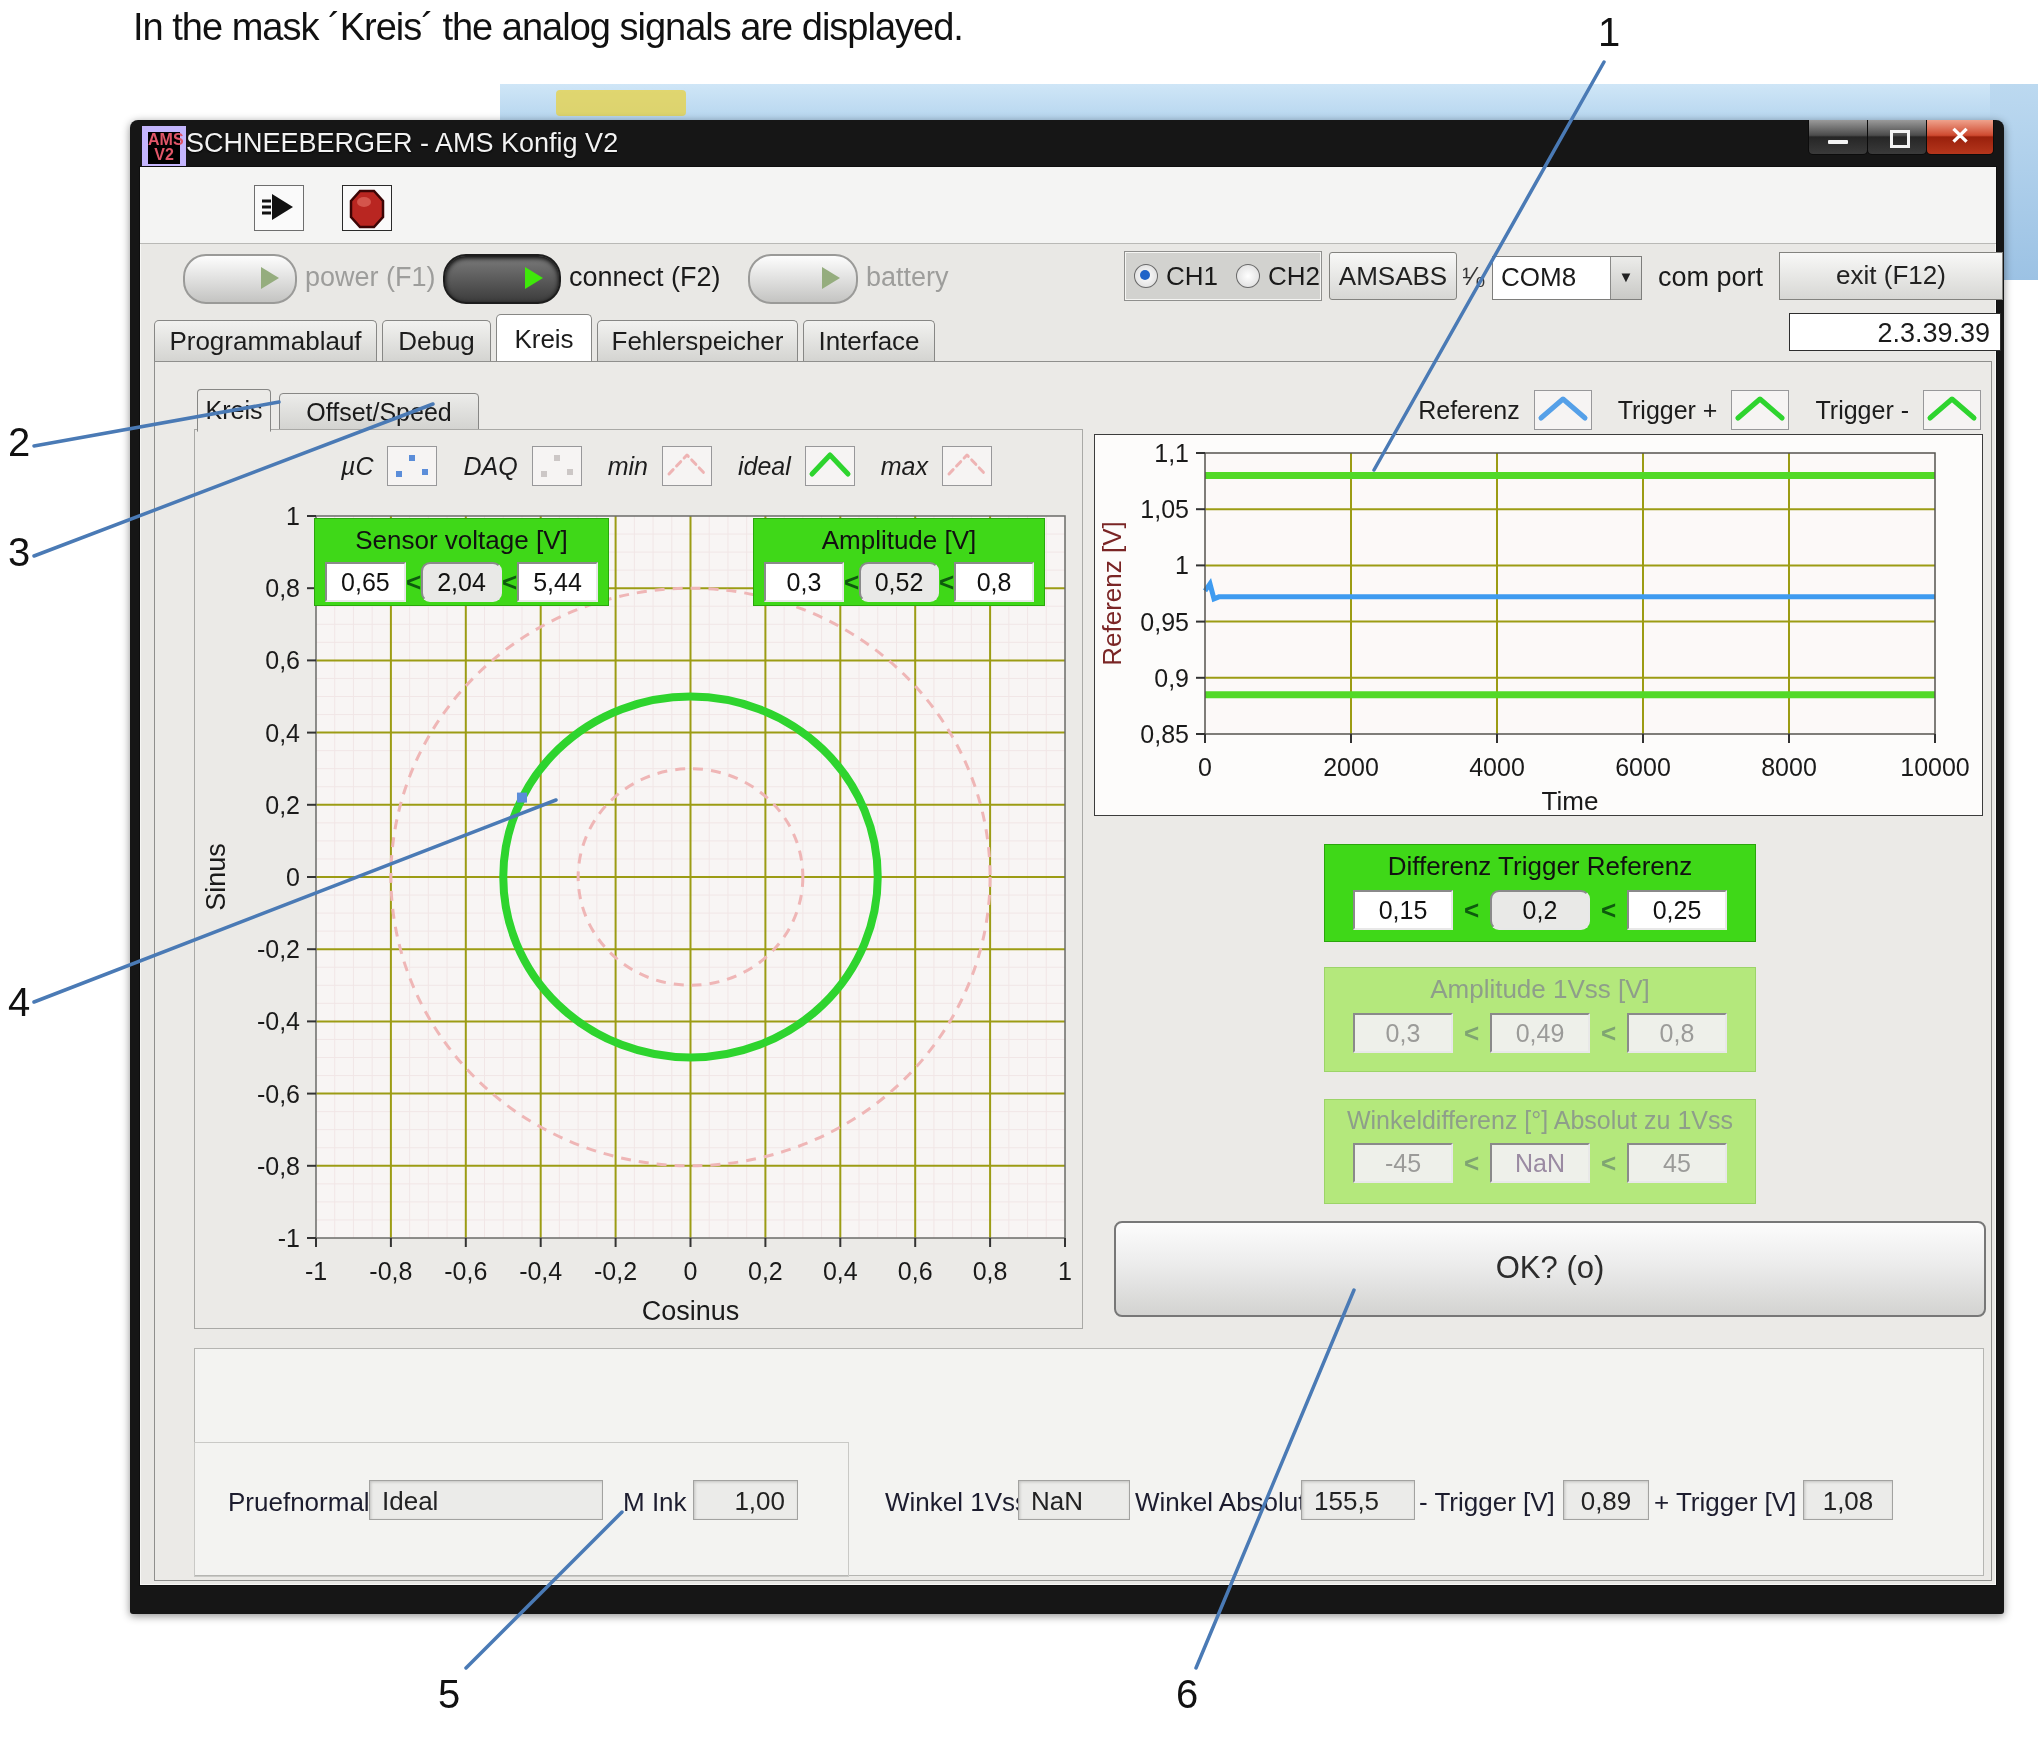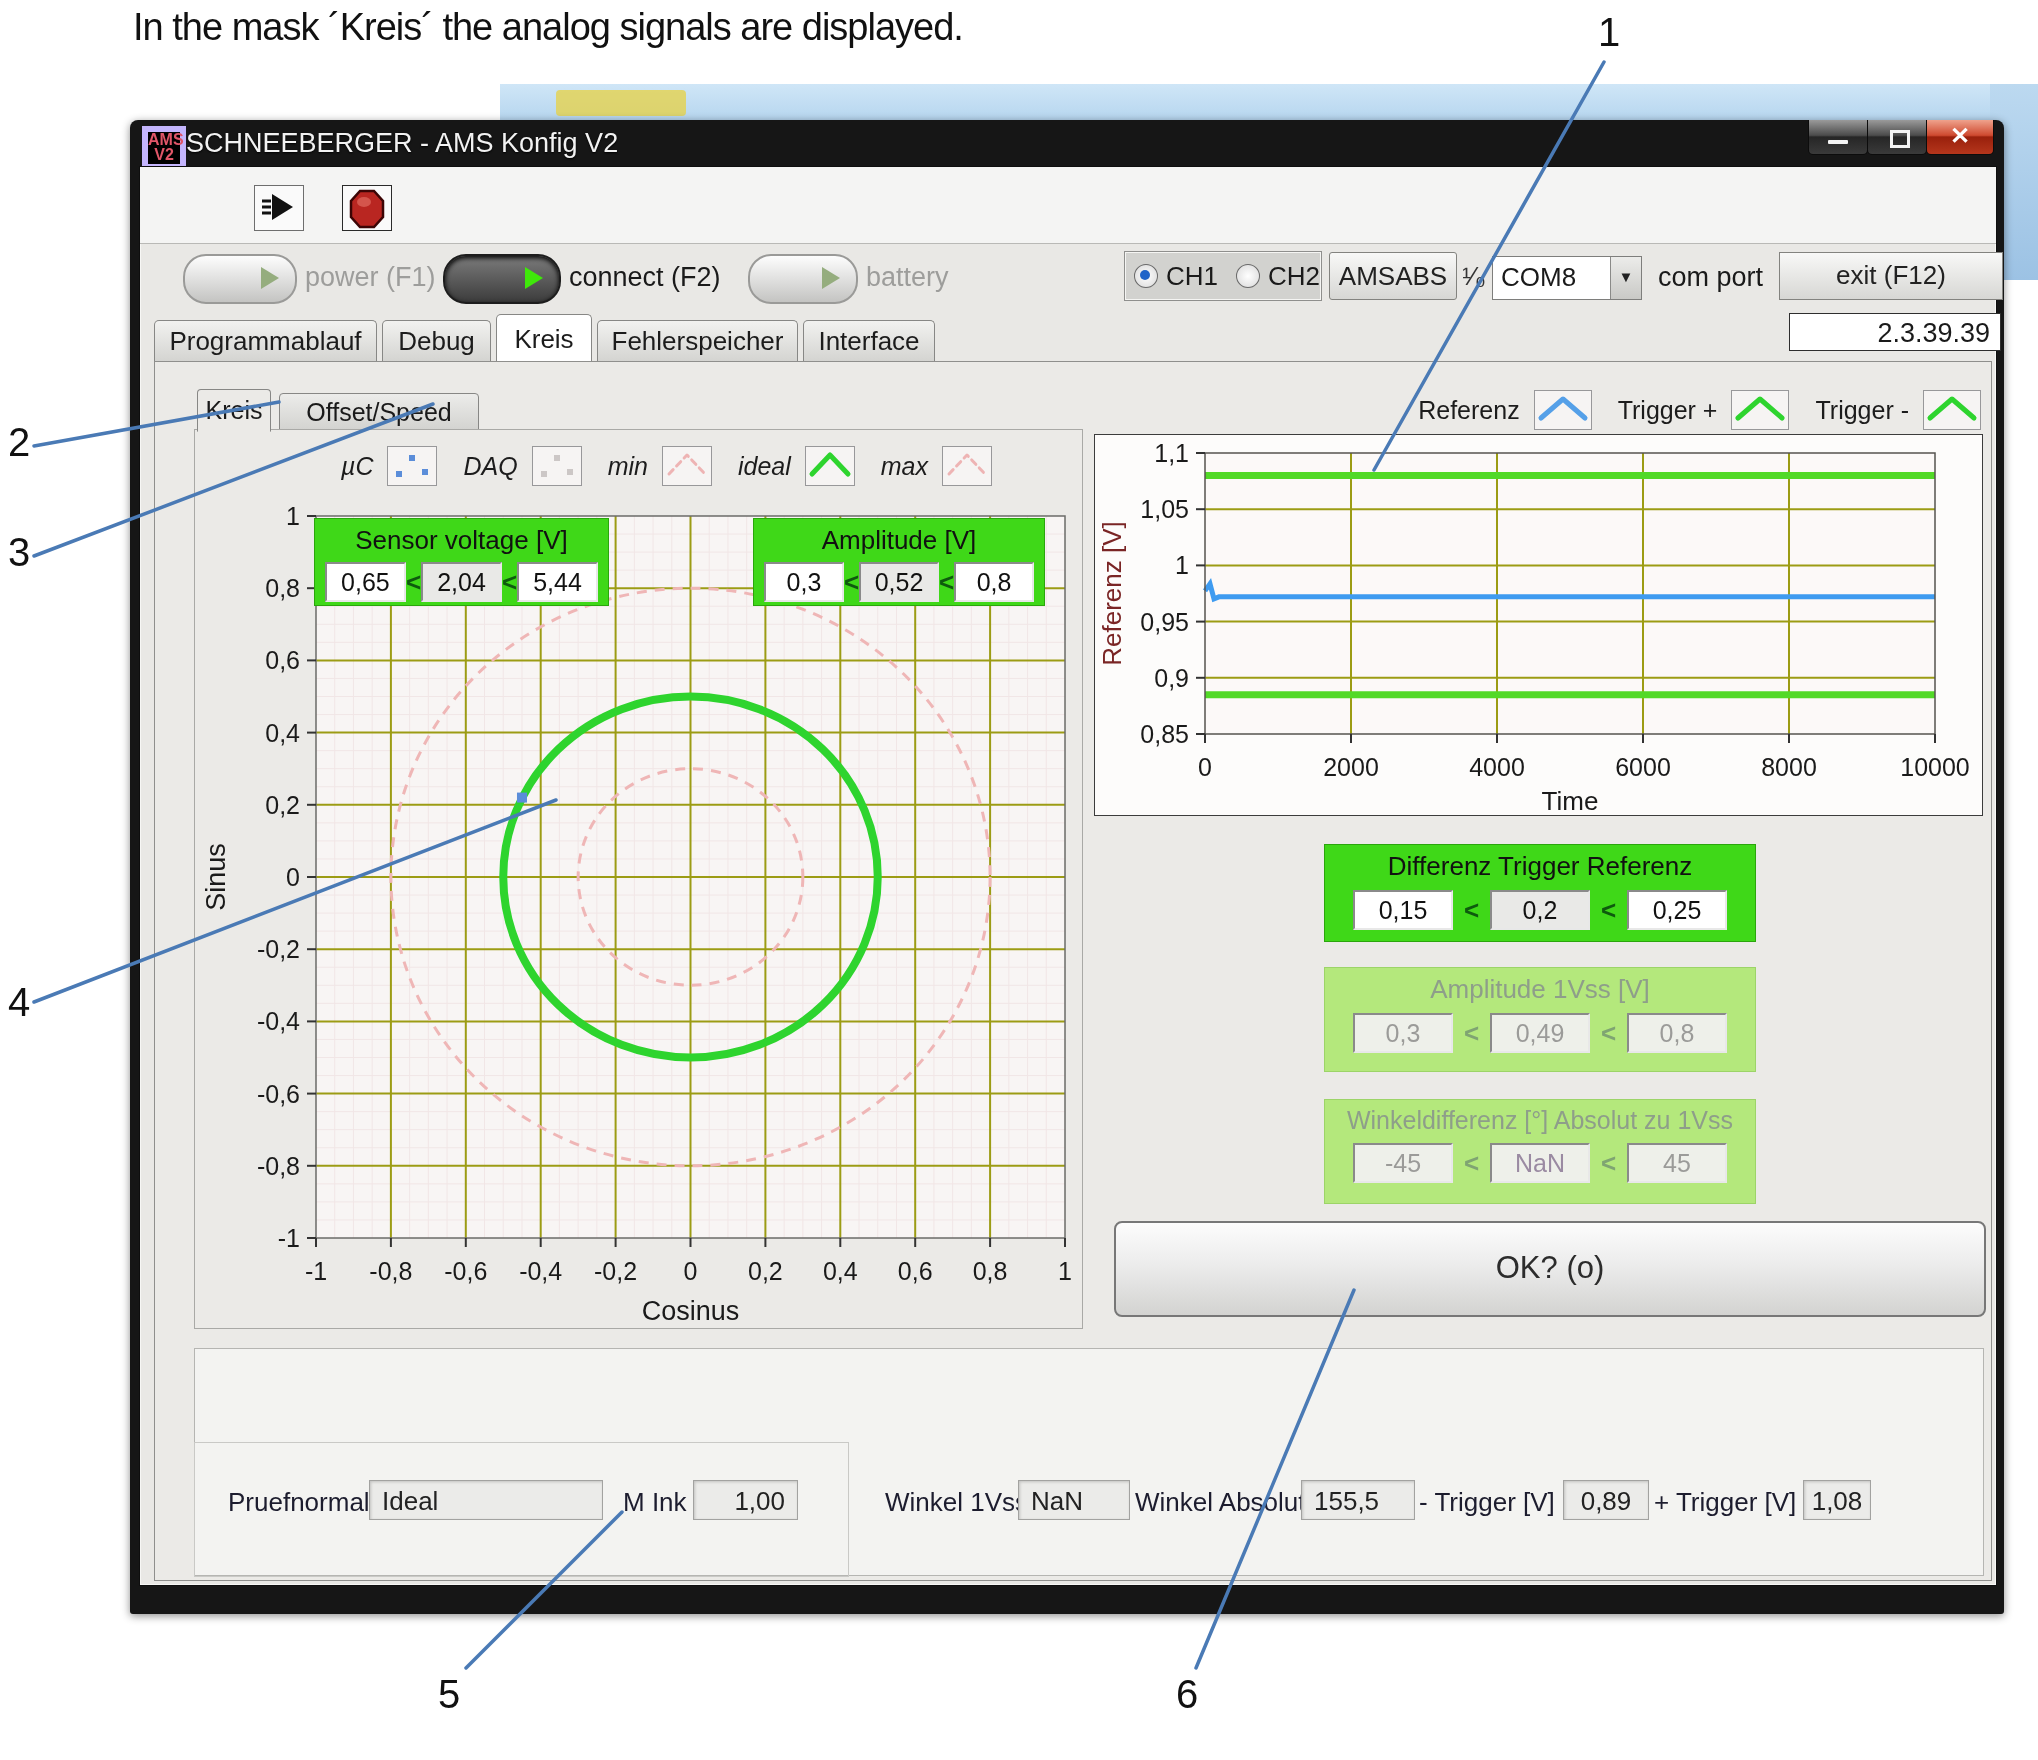--- a/index.html
+++ b/index.html
@@ -91,21 +91,21 @@
   .lg-box{width:48px;height:38px;background:#f6f4f3;border:1px solid #98989a;}
 
   
   .green-box{background:#3fd818;border:1px solid #2aa60c;}
   .green-box.light{background:#b4e87c;border-color:#9cd468;}
   .gb-title{text-align:center;font-size:26px;color:#111;padding-top:6px;white-space:nowrap;}
   .green-box.light .gb-title{color:#8e9e8a;}
   .gb-row{display:flex;justify-content:space-between;align-items:center;padding:6px 10px 0 10px;}
   .gb-field{height:36px;line-height:36px;text-align:center;font-size:25px;background:#fff;
             border:2px solid;border-color:#8a8a8a #e8e8e8 #e8e8e8 #8a8a8a;color:#111;}
-  .gb-field.grey{background:#e9e9e7;}
+  .gb-field.grey{background:#e9e9e7;border-radius:9px;}
   .green-box.light .gb-field{background:#eef0ea;color:#9b9b99;}
   .gb-lt{font-size:26px;font-weight:bold;color:#0e5a0e;}
   .green-box.light .gb-lt{color:#7fa472;}
 
   
   #ref-frame{left:939px;top:72px;width:887px;height:380px;border:1px solid #3c3c3c;background:#fdfcfb;}
   #ref-legend{left:1060px;top:26px;width:766px;height:44px;display:flex;justify-content:flex-end;align-items:center;}
   #ref-legend .lg-box{width:56px;height:38px;}
 
   .ok-btn{left:959px;top:859px;width:868px;height:92px;border:2px solid #777;border-radius:8px;
@@ -501,21 +501,21 @@
         <span class="abs bp-field" style="left:174px;width:234px;padding-left:12px">Ideal</span>
         <span class="abs bp-label" style="left:428px">M Ink</span>
         <span class="abs bp-field" style="left:498px;width:105px;text-align:right;padding-right:12px">1,00</span>
         <span class="abs bp-label" style="left:690px">Winkel 1Vss</span>
         <span class="abs bp-field" style="left:823px;width:112px;padding-left:12px">NaN</span>
         <span class="abs bp-label" style="left:940px">Winkel Absolut</span>
         <span class="abs bp-field" style="left:1106px;width:114px;padding-left:12px">155,5</span>
         <span class="abs bp-label" style="left:1224px">- Trigger [V]</span>
         <span class="abs bp-field" style="left:1368px;width:86px;text-align:center">0,89</span>
         <span class="abs bp-label" style="left:1459px">+ Trigger [V]</span>
-        <span class="abs bp-field" style="left:1608px;width:68px;text-align:center">1,08</span>
+        <span class="abs bp-field" style="left:1608px;width:90px;text-align:center">1,08</span>
       </div>
     </div>
   </div>
 </div>
 
 <svg class="abs" id="callout-lines" width="2038" height="1760" viewBox="0 0 2038 1760">
     <line x1="1604" y1="62" x2="1374" y2="470" stroke="#4a7ab5" stroke-width="3.5" stroke-linecap="round"></line>
     <line x1="34" y1="446" x2="279" y2="402" stroke="#4a7ab5" stroke-width="3.5" stroke-linecap="round"></line>
     <line x1="34" y1="556" x2="433" y2="404" stroke="#4a7ab5" stroke-width="3.5" stroke-linecap="round"></line>
     <line x1="34" y1="1002" x2="556" y2="800" stroke="#4a7ab5" stroke-width="3.5" stroke-linecap="round"></line>

